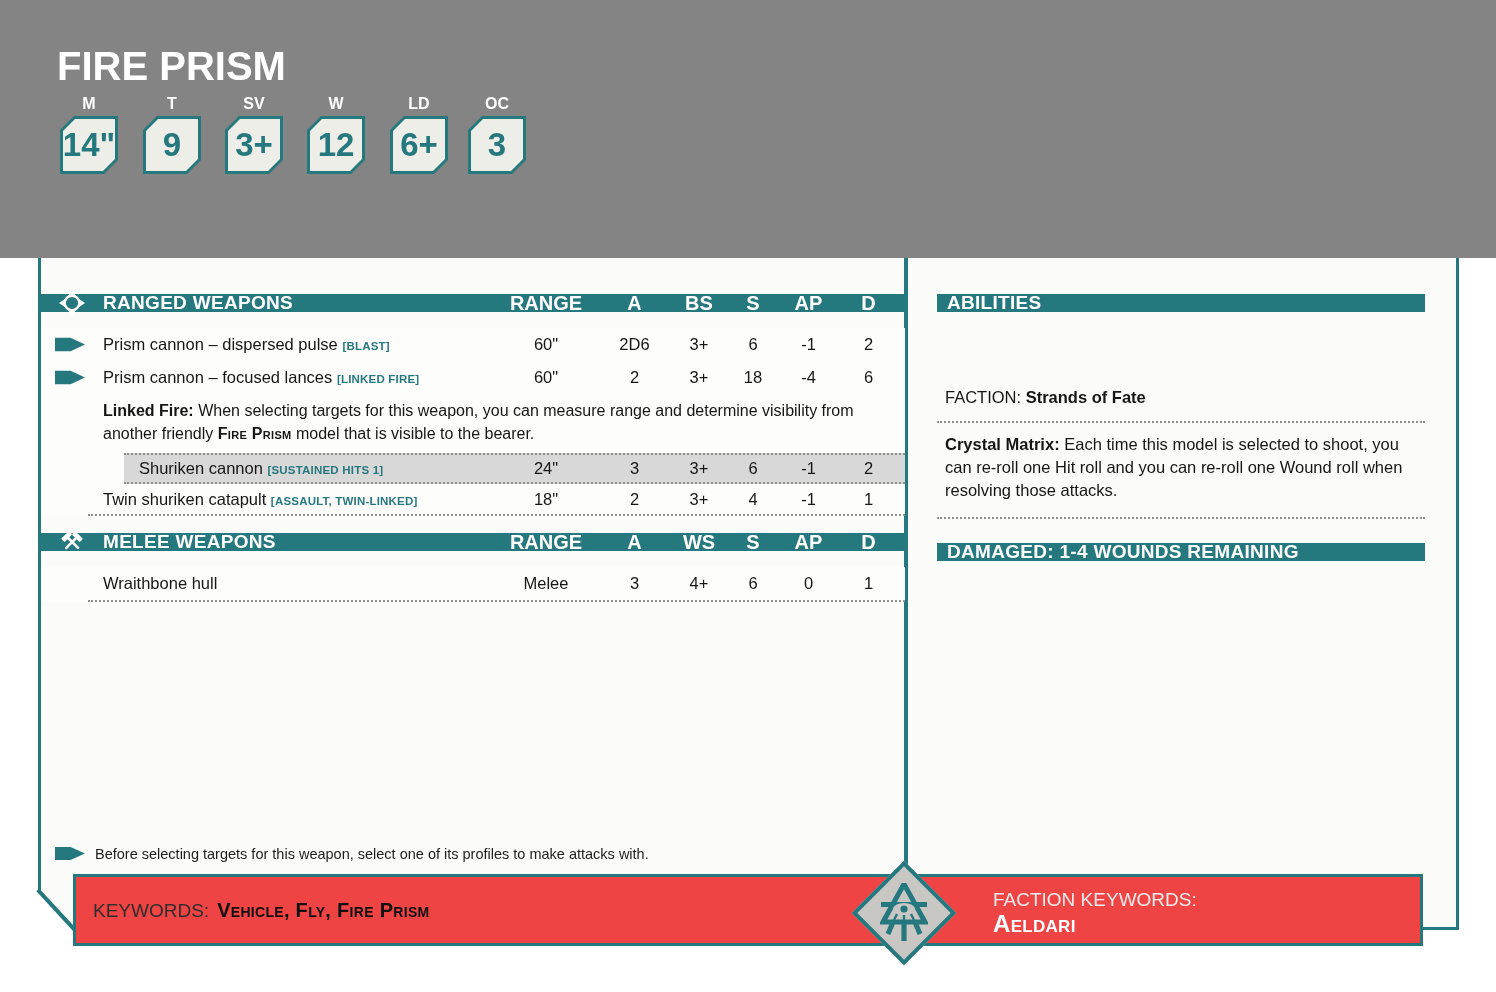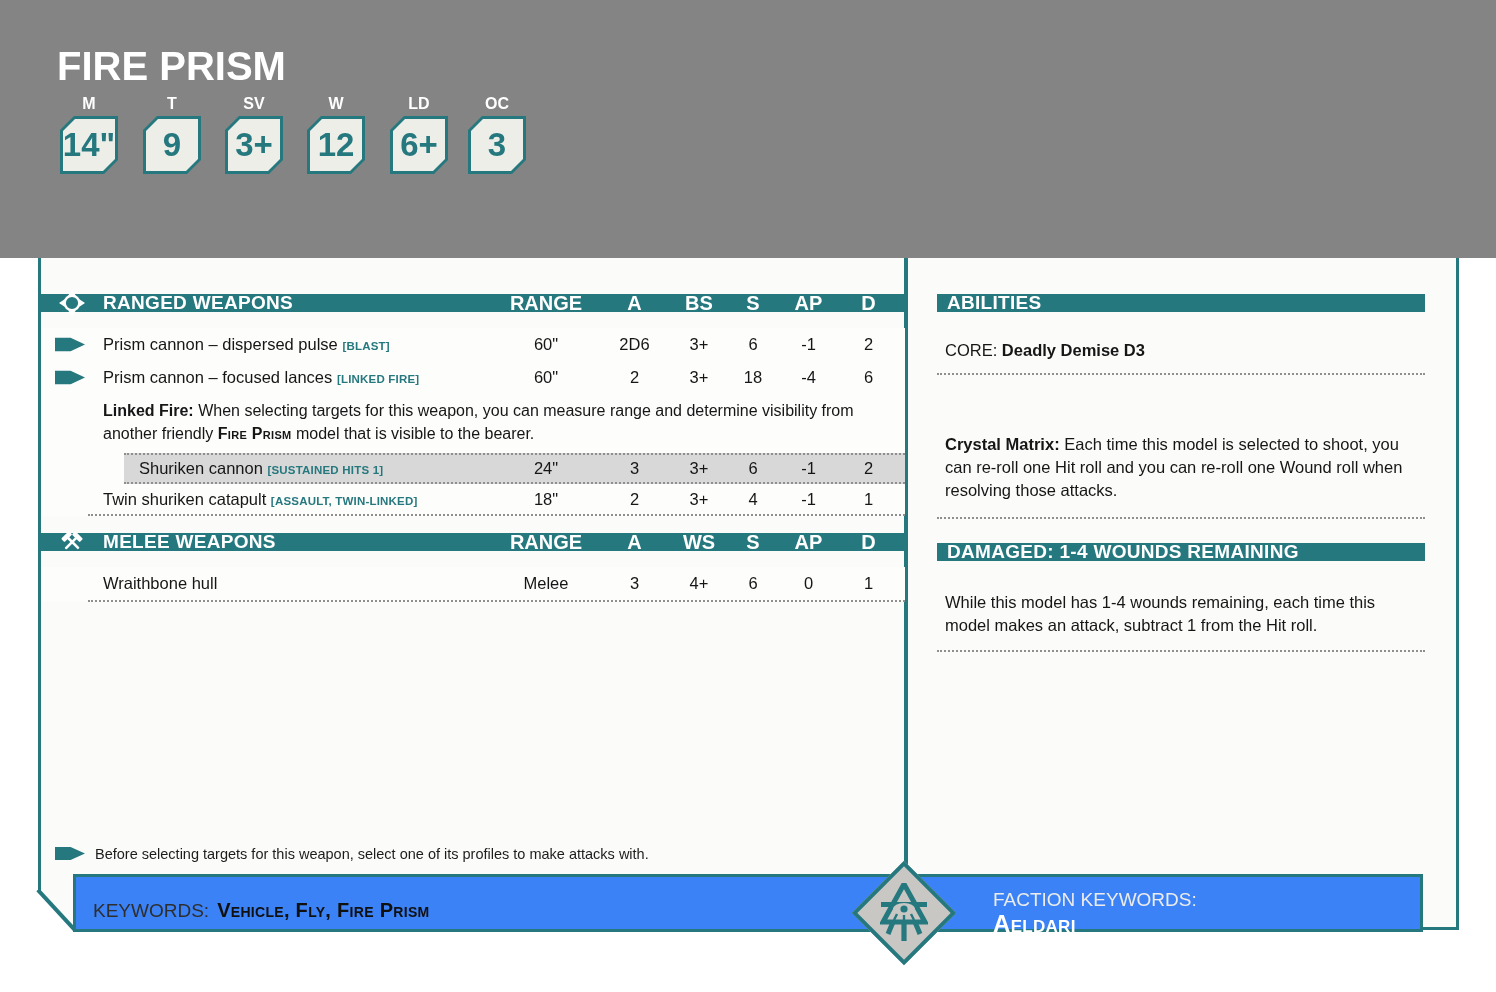--- a/index.html
+++ b/index.html
@@ -50,21 +50,21 @@
   .band-r { left:937px; width:488px; padding-left:10px; }
   .rblock { position:absolute; left:937px; width:488px; z-index:2; font-size:16.5px; color:#161616; line-height:23px; }
   .rblock .inner { padding:0 8px; }
   .ab-label { font-weight:400; }
   .ab-value { font-weight:700; }
   
   .footnote { position:absolute; left:55px; top:844px; display:flex; align-items:center; z-index:2; }
   .footnote .parrow { margin-left:0; margin-right:10px; width:30px; height:19px; }
   .footnote-text { font-size:14.5px; color:#1c1c1c; }
   
-  .kwbar { position:absolute; left:73px; top:874px; width:1350px; height:58px; background:#3b82f6;
+  .kwbar { position:absolute; left:73px; top:874px; width:1350px; height:72px; background:#ef4444;
     border:3.5px solid #26787F; z-index:5; }
   .kw-left { position:absolute; left:17px; top:0; height:67px; display:flex; align-items:center; }
   .kw-label { font-size:19px; color:#2e2e2e; }
   .kw-value { font-size:20px; font-weight:700; color:#101010; margin-left:8px; }
   .fkw { position:absolute; left:917px; top:11px; line-height:24px; }
   .fkw-label { font-size:19px; color:#ececec; }
   .fkw-value { font-size:24px; font-weight:700; color:#ffffff; }
   
   .diamond { position:absolute; left:867px; top:876px; width:74px; height:74px; background:#C9C7C4;
     border:4px solid #26787F; transform:rotate(45deg); z-index:6; display:flex; align-items:center; justify-content:center; }
@@ -244,44 +244,39 @@
         <div class="vcell c5">0</div>
         <div class="vcell c6">1</div>
       </div>
     </div>
   </div>
 
   <div class="band band-r" style="top:294px">
     <div class="band-title">ABILITIES</div>
   </div>
 
-  <div class="rblock" style="top:328px">
-    <div class="inner dot-b" style="padding-top:11px;padding-bottom:11px">
-      <span class="ab-label">CORE:</span>
-      <span class="ab-value">Deadly Demise D3</span>
-    </div>
-  </div>
-
+
+  <div class="rblock" style="top:372px">
+    <div class="inner dot-b" style="padding-top:14px;padding-bottom:12px">
+      <span class="ab-label">FACTION:</span>
+      <span class="ab-value">Strands of Fate</span>
+    </div>
+  </div>
 
   <div class="rblock" style="top:420px">
     <div class="inner dot-b" style="padding-top:13px;padding-bottom:15px">
       <b>Crystal Matrix:</b>
       <span>Each time this model is selected to shoot, you can re-roll one Hit roll and you can re-roll one Wound roll when resolving those attacks.</span>
     </div>
   </div>
 
   <div class="band band-r" style="top:543px">
     <div class="band-title">DAMAGED: 1-4 WOUNDS REMAINING</div>
   </div>
 
-  <div class="rblock" style="top:577px">
-    <div class="inner dot-b" style="padding-top:14px;padding-bottom:13px">
-      <span>While this model has 1-4 wounds remaining, each time this model makes an attack, subtract 1 from the Hit roll.</span>
-    </div>
-  </div>
 
   <div class="footnote">
     <div class="parrow"></div>
     <div class="footnote-text">Before selecting targets for this weapon, select one of its profiles to make attacks with.</div>
   </div>
 
   <div class="kwbar">
     <div class="kw-left">
       <span class="kw-label">KEYWORDS:</span>
       <span class="kw-value sc">Vehicle, Fly, Fire Prism</span>

